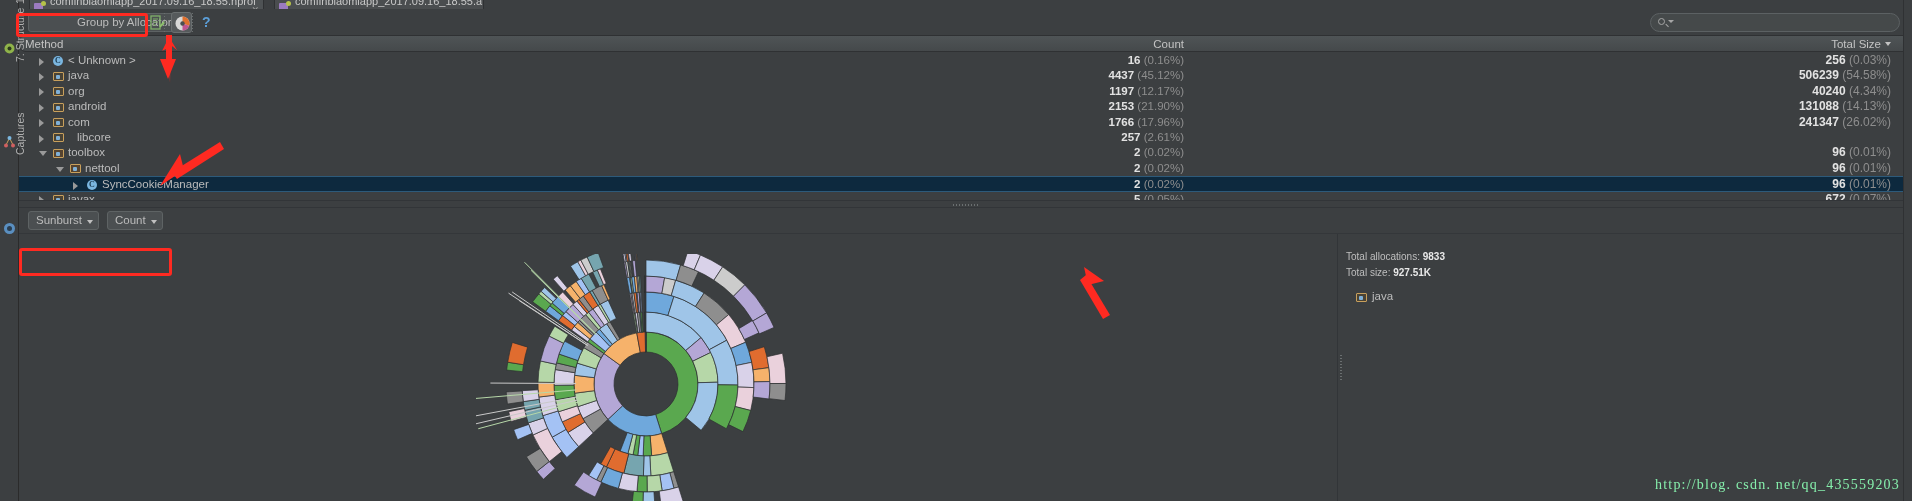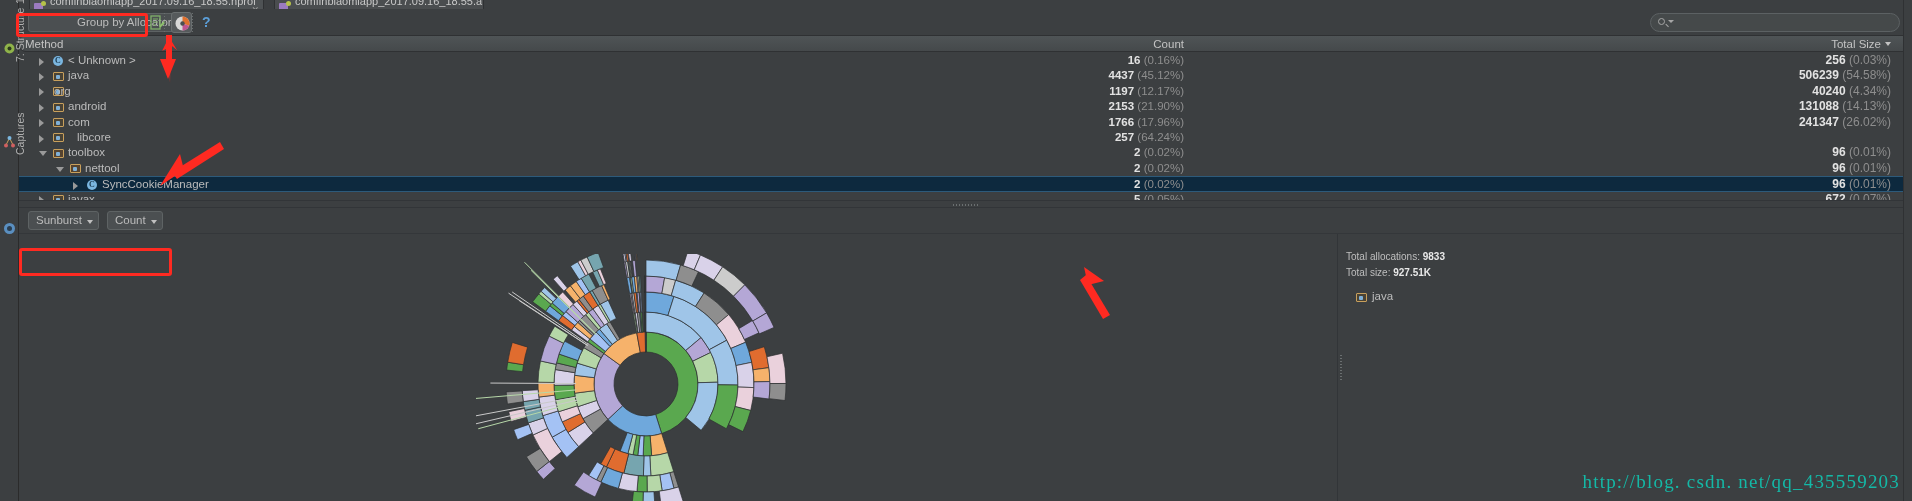--- a/index.html
+++ b/index.html
@@ -184,21 +184,21 @@
   .sunburst { position: absolute; left: 457px; top: 20px; width: 340px; height: 260px; }
 
   
   .annbox { position: absolute; border: 3px solid #ff2a21; border-radius: 3px; pointer-events:none; z-index: 60;}
   #ann1 { left: 16px; top: 13px; width: 132px; height: 24px; }
   #ann2 { left: 19px; top: 248px; width: 153px; height: 28px; }
   .arrow { position:absolute; z-index:61; }
 
   .watermark {
     position: absolute; right: 12px; bottom: 8px;
-    color: #14b8a6; font-size: 19px; letter-spacing: 1.2px;
+    color: #86efac; font-size: 14px; letter-spacing: 1.2px;
     font-family: "Liberation Serif", serif;
   }
   .rightstrip { position:absolute; right:0; top:0; width:9px; bottom:0; background:#3c3f41; border-left:1px solid #2f3133;}
 </style>
 </head>
 <body>
 
 <div id="app">
 
   <div class="leftstrip">
@@ -299,21 +299,21 @@
             <span class="pkgicon" style="left: 34px;"></span>
             <span class="mlabel" style="left: 49px;">java</span>
           </div>
           <div class="cell-count"><span class="num">4437</span> <span class="pct">(45.12%)</span></div>
           <div class="cell-size"><span class="num">506239</span> <span class="pct">(54.58%)</span></div>
         </div>
         <div class="row">
           <div class="cell-method">
             <span class="twisty collapsed" style="left: 20px;"></span>
             <span class="pkgicon" style="left: 34px;"></span>
-            <span class="mlabel" style="left: 35px;">org</span>
+            <span class="mlabel" style="left: 49px;">org</span>
           </div>
           <div class="cell-count"><span class="num">1197</span> <span class="pct">(12.17%)</span></div>
           <div class="cell-size"><span class="num">40240</span> <span class="pct">(4.34%)</span></div>
         </div>
         <div class="row">
           <div class="cell-method">
             <span class="twisty collapsed" style="left: 20px;"></span>
             <span class="pkgicon" style="left: 34px;"></span>
             <span class="mlabel" style="left: 49px;">android</span>
           </div>
@@ -328,21 +328,21 @@
           </div>
           <div class="cell-count"><span class="num">1766</span> <span class="pct">(17.96%)</span></div>
           <div class="cell-size"><span class="num">241347</span> <span class="pct">(26.02%)</span></div>
         </div>
         <div class="row">
           <div class="cell-method">
             <span class="twisty collapsed" style="left: 20px;"></span>
             <span class="pkgicon" style="left: 34px;"></span>
             <span class="mlabel" style="left: 49px; margin-left: 9px;">libcore</span>
           </div>
-          <div class="cell-count"><span class="num">257</span> <span class="pct">(64.24%)</span></div>
+          <div class="cell-count"><span class="num">257</span> <span class="pct">(2.61%)</span></div>
         </div>
         <div class="row">
           <div class="cell-method">
             <span class="twisty expanded" style="left: 20px;"></span>
             <span class="pkgicon open" style="left: 34px;"></span>
             <span class="mlabel" style="left: 49px;">toolbox</span>
           </div>
           <div class="cell-count"><span class="num">2</span> <span class="pct">(0.02%)</span></div>
           <div class="cell-size"><span class="num">96</span> <span class="pct">(0.01%)</span></div>
         </div>

